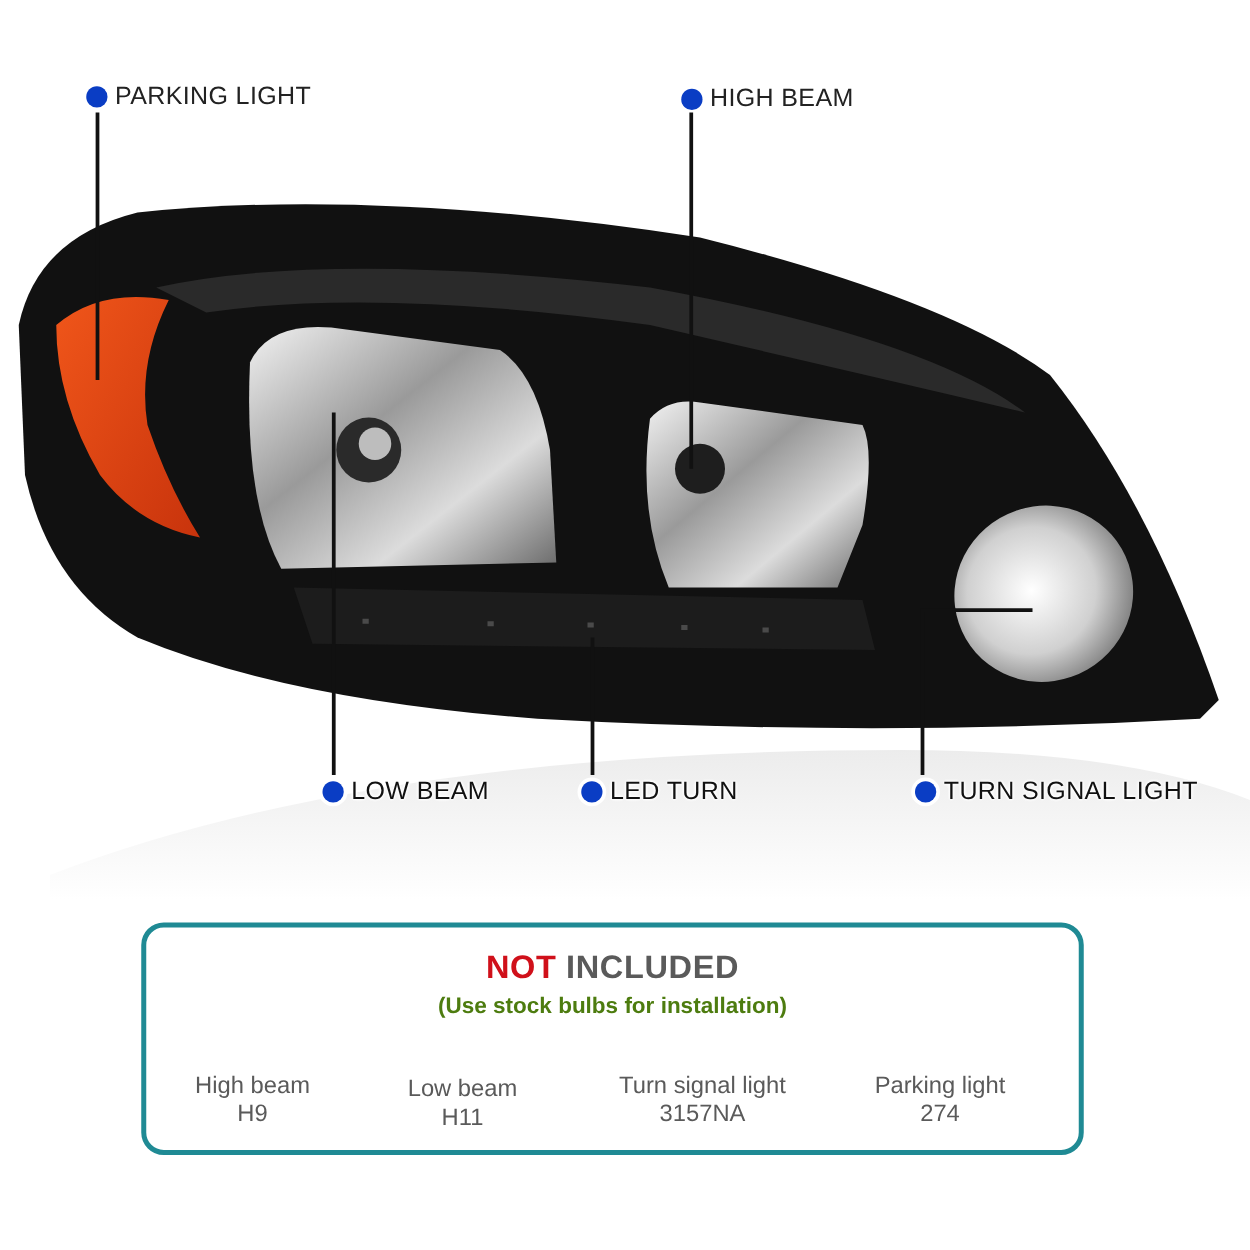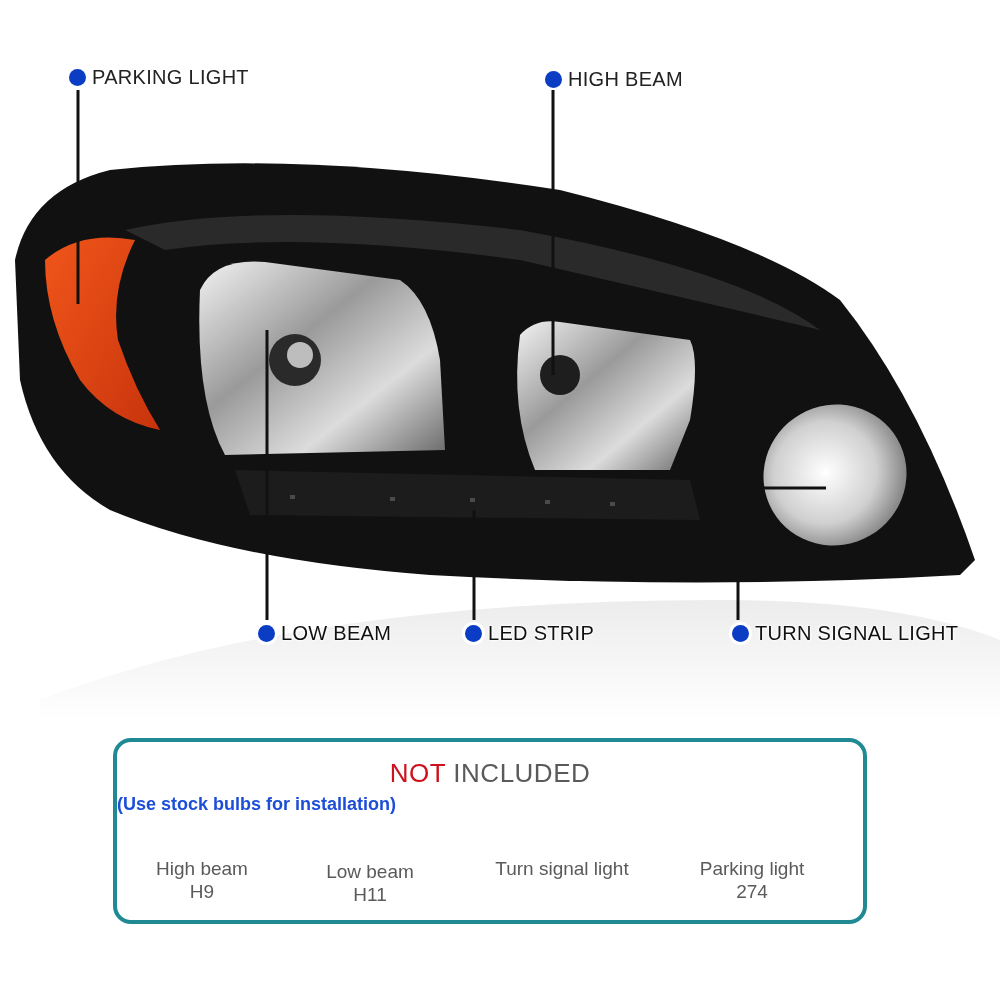--- a/index.html
+++ b/index.html
@@ -3,23 +3,23 @@
 <meta charset="utf-8">
 <style>
   html,body{margin:0;padding:0;background:#fff;}
   body{width:1000px;height:1000px;position:relative;overflow:hidden;font-family:"Liberation Sans",sans-serif;}
   .art{position:absolute;left:0;top:0;width:1000px;height:1000px;}
   .callout{position:absolute;display:flex;align-items:center;gap:6px;font-size:20px;color:#222;letter-spacing:0.3px;white-space:nowrap;}
   .callout.halo{color:#111;text-shadow:0 0 3px #fff,0 0 3px #fff,0 0 3px #fff,0 0 2px #fff;}
   .dot{width:17px;height:17px;border-radius:50%;background:#0a3dc4;display:inline-block;flex:none;}
   .callout.halo .dot{box-shadow:0 0 0 3px #fff;}
   .box{position:absolute;left:113px;top:738px;width:754px;height:186px;border:4px solid #1f8a94;border-radius:18px;background:#fff;box-sizing:border-box;}
-  .box-title{position:absolute;left:0;right:0;top:16px;text-align:center;font-size:26px;font-weight:normal;color:#5a5a5a;letter-spacing:0.5px;}
+  .box-title{position:absolute;left:0;right:0;top:16px;text-align:center;font-size:26px;font-weight:bold;color:#5a5a5a;letter-spacing:0.5px;}
   .box-title .not{color:#d0101a;}
-  .box-sub{position:absolute;left:0;right:0;top:52px;font-size:18px;font-weight:bold;color:#1d4ed8;}
+  .box-sub{position:absolute;left:0;right:0;top:52px;text-align:center;font-size:18px;font-weight:bold;color:#4d7c0f;}
   .bulb{position:absolute;text-align:center;font-size:19px;color:#5a5a5a;line-height:23px;}
 </style>
 </head>
 <body>
 
 <svg class="art" viewBox="0 0 1000 1000" xmlns="http://www.w3.org/2000/svg">
   <defs>
     <linearGradient id="refl" x1="0" y1="0" x2="0" y2="1">
       <stop offset="0" stop-color="#e4e4e4"></stop>
       <stop offset="1" stop-color="#ffffff"></stop>
@@ -82,21 +82,21 @@
 <div class="callout" style="left:545px;top:68px;">
   <span class="dot"></span>
   <span>HIGH BEAM</span>
 </div>
 <div class="callout halo" style="left:258px;top:622px;">
   <span class="dot"></span>
   <span>LOW BEAM</span>
 </div>
 <div class="callout halo" style="left:465px;top:622px;">
   <span class="dot"></span>
-  <span>LED STRIP</span>
+  <span>LED TURN</span>
 </div>
 <div class="callout halo" style="left:732px;top:622px;">
   <span class="dot"></span>
   <span>TURN SIGNAL LIGHT</span>
 </div>
 
 <div class="box">
   <div class="box-title">
     <span class="not">NOT</span>
     <span>INCLUDED</span>
@@ -106,18 +106,19 @@
   <div class="bulb" style="left:25px;top:115px;width:120px;">
     <div>High beam</div>
     <div>H9</div>
   </div>
   <div class="bulb" style="left:193px;top:118px;width:120px;">
     <div>Low beam</div>
     <div>H11</div>
   </div>
   <div class="bulb" style="left:355px;top:115px;width:180px;">
     <div>Turn signal light</div>
+    <div>3157NA</div>
   </div>
   <div class="bulb" style="left:560px;top:115px;width:150px;">
     <div>Parking light</div>
     <div>274</div>
   </div>
 </div>
 
 </body></html>

